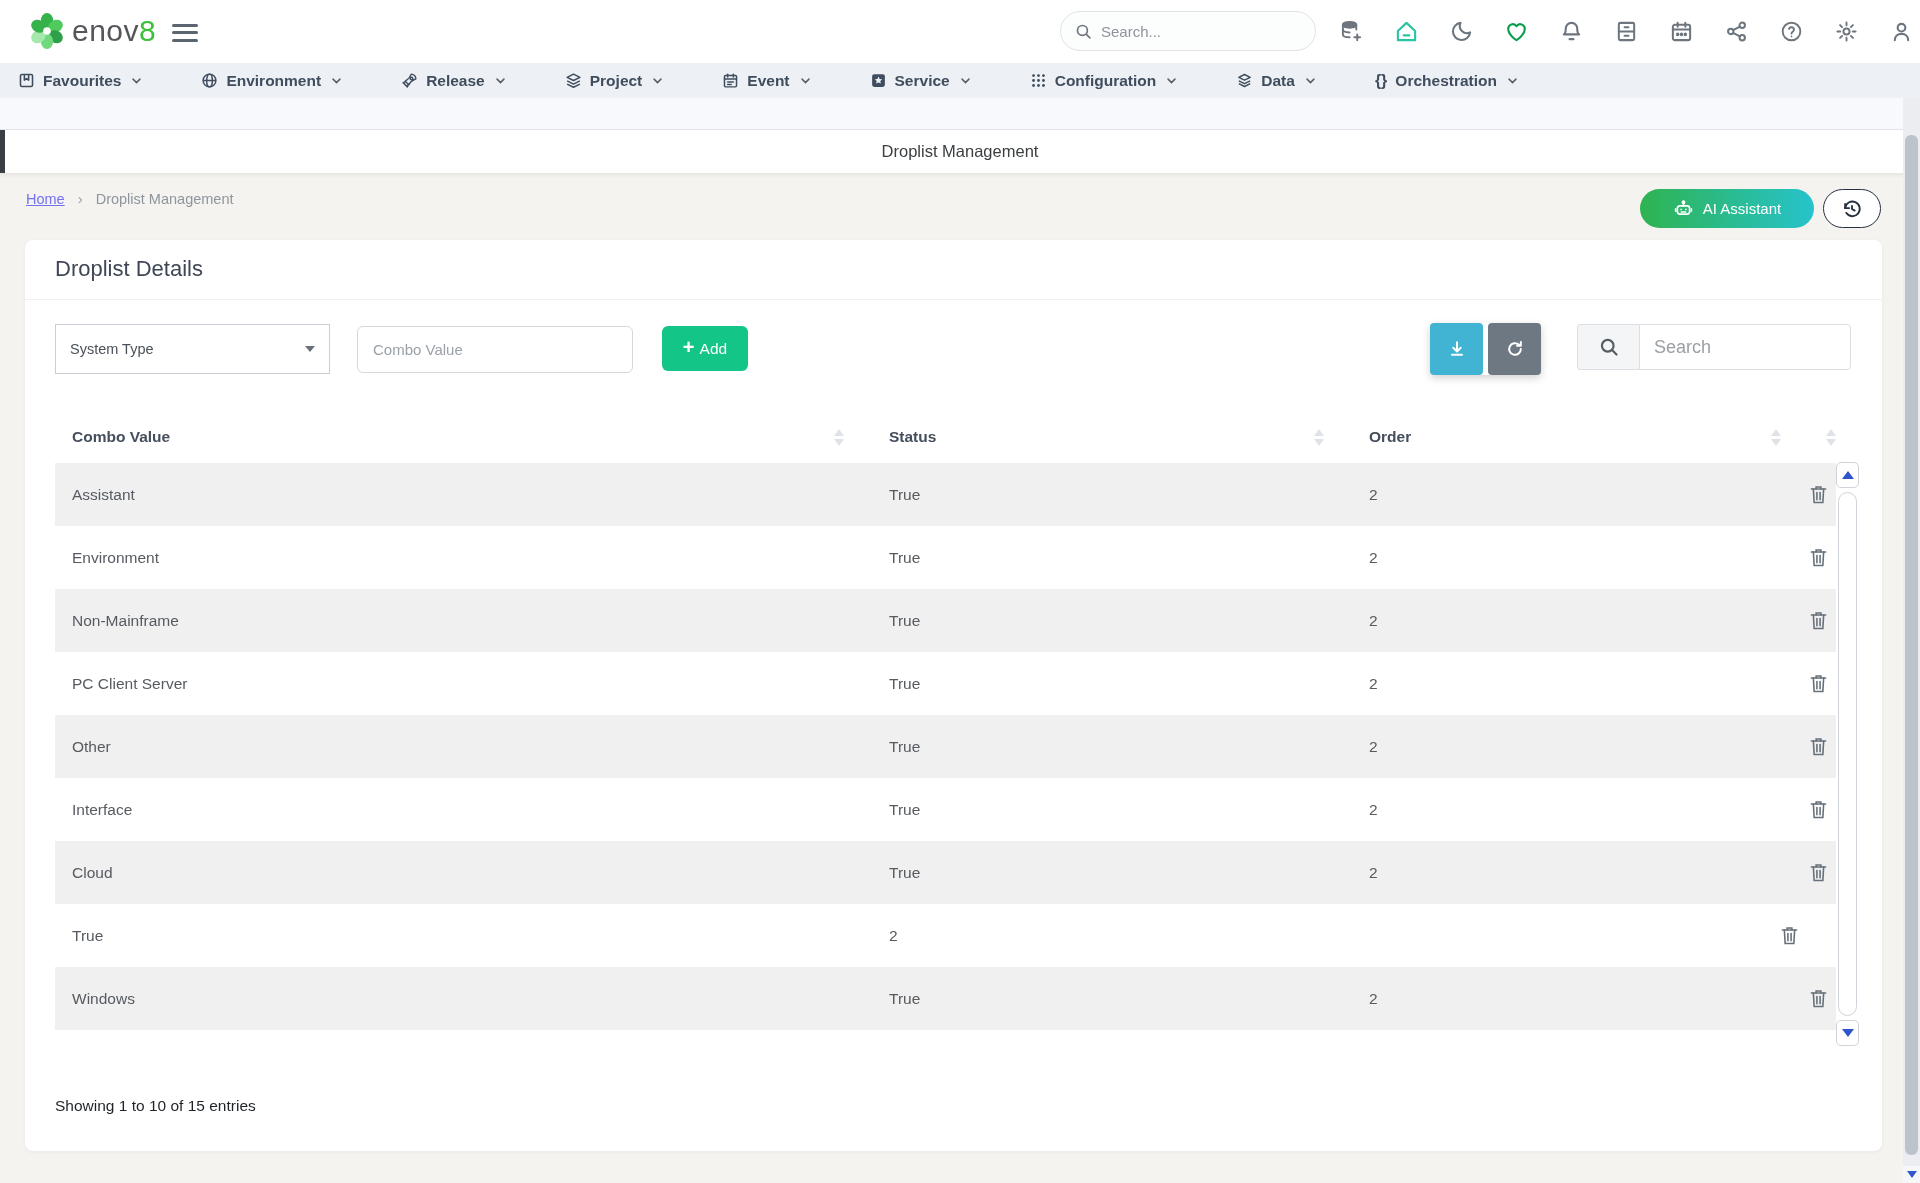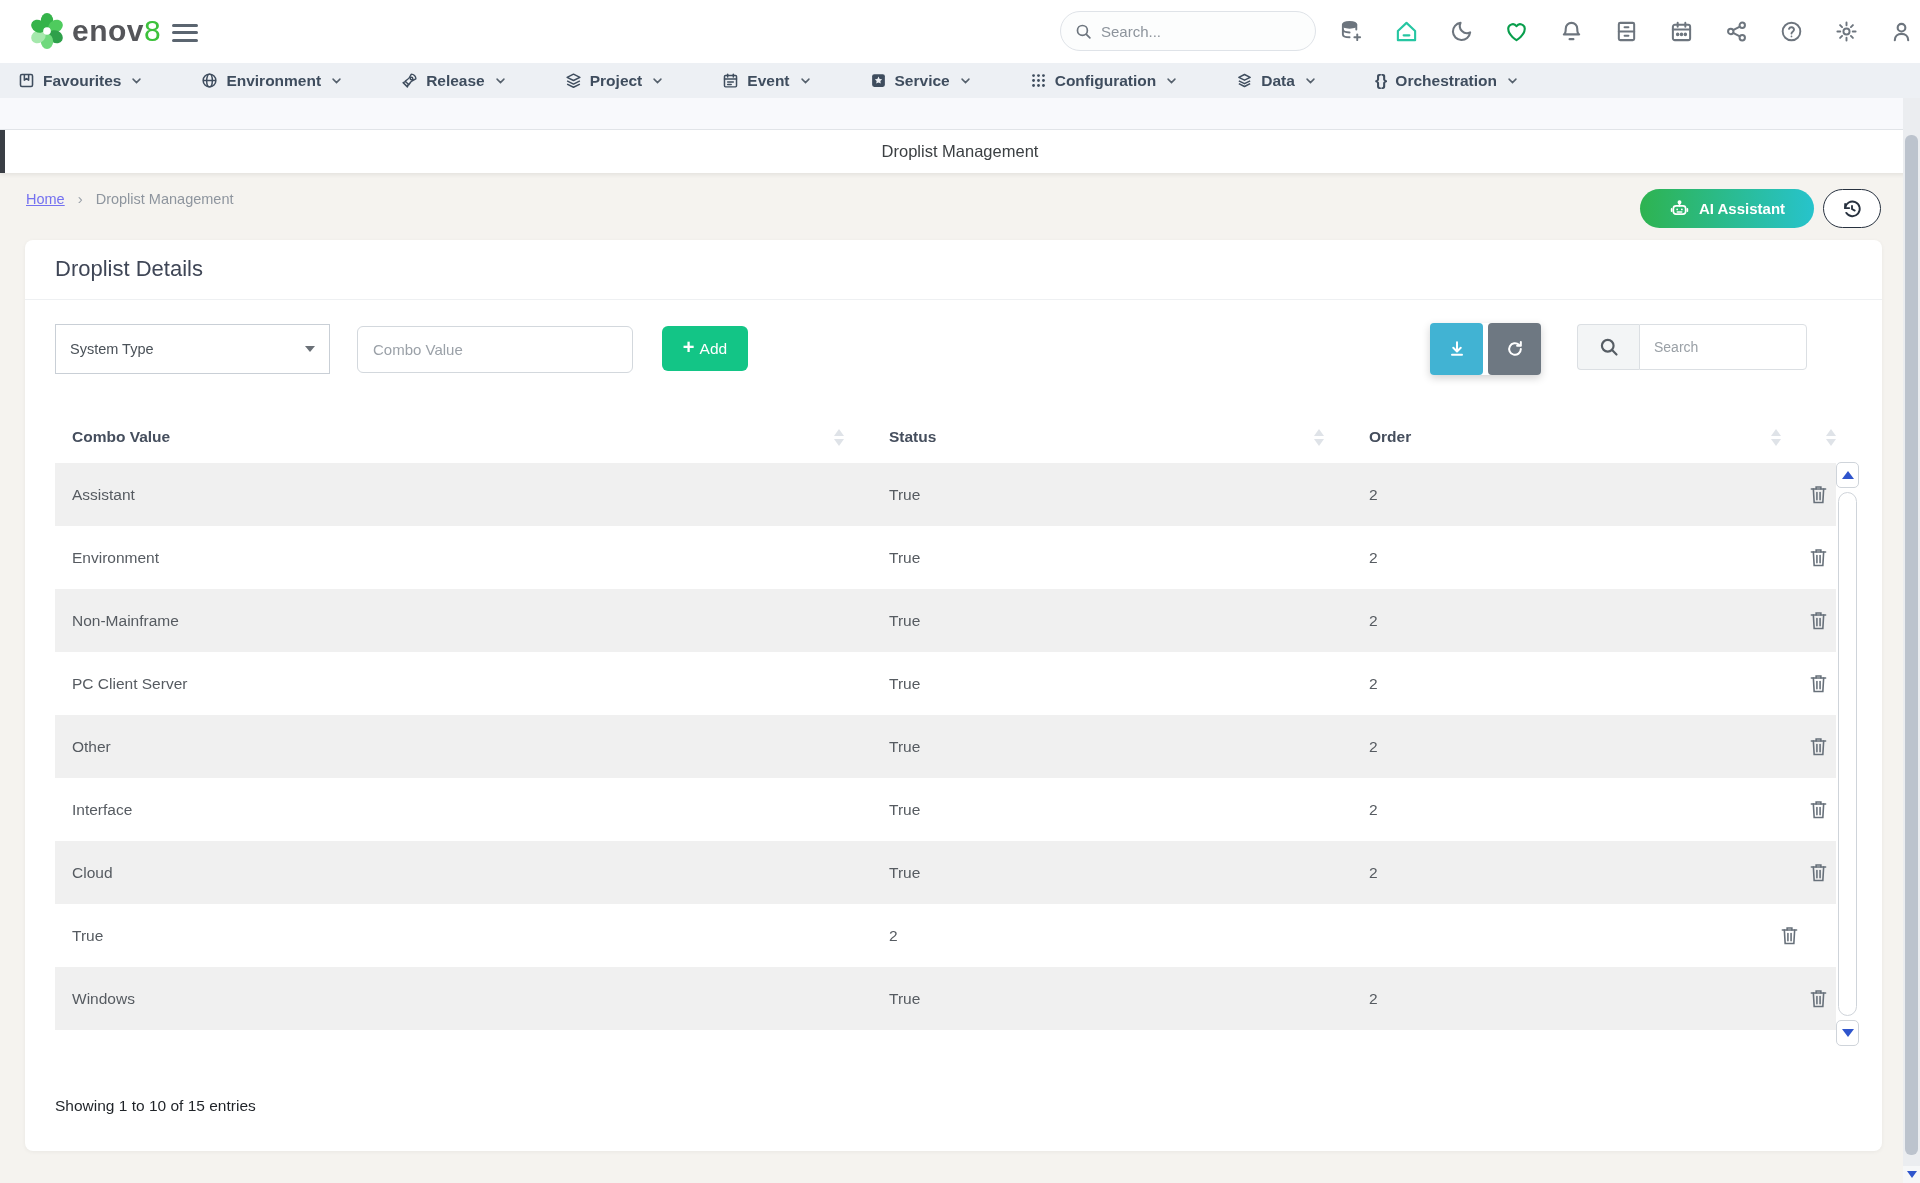--- a/index.html
+++ b/index.html
@@ -11,21 +11,21 @@
     overflow:hidden;
     color:#3f4656;
   }
   .abs { position:absolute; }
   svg { display:block; }
 
   
   .top-header { left:0; top:0; width:1920px; height:63px; background:#fff; z-index:5; }
   .logo-wrap { left:28px; top:12px; display:flex; align-items:center; gap:6px; }
   .logo-text { font-size:30px; color:#55565a; letter-spacing:.5px; }
-  .logo-text b { font-weight:700; }
+  .logo-text b { font-weight:400; }
   .logo-accent { color:#3cc13b; }
   .hamburger { left:172px; top:19px; width:26px; cursor:pointer; }
   .hamburger span { display:block; height:3px; background:#5b6570; border-radius:2px; margin:4.5px 0; }
 
   .search-pill { left:1060px; top:11px; width:256px; height:40px; border:1px solid #dfe3e8;
     background:#fcfdfd; border-radius:20px; display:flex; align-items:center; padding:0 14px; gap:9px; }
   .search-pill input { border:0; outline:0; background:transparent; font-size:15px; width:180px;
     font-family:"Liberation Sans", sans-serif; color:#4a5056; }
   .search-pill input::placeholder { color:#8d949c; }
 
@@ -51,21 +51,21 @@
   .side-handle { left:0; top:130px; width:5px; height:43px; background:#3a3e45; cursor:pointer; }
 
   
   .crumb-row { left:26px; top:190px; display:flex; align-items:center; gap:13px; }
   .crumb-home { color:#7471f0; font-size:14.5px; text-decoration:underline; cursor:pointer; }
   .crumb-sep { color:#9aa1a9; font-size:15px; }
   .crumb-cur { color:#8e959e; font-size:14.5px; }
 
   .ai-btn { left:1640px; top:189px; width:174px; height:39px; border-radius:20px; border:0; cursor:pointer;
     background:linear-gradient(90deg,#2eb350,#27c3cc); color:#fff; display:flex; align-items:center;
-    justify-content:center; gap:9px; font-size:15px; font-weight:700; font-family:"Liberation Sans",sans-serif; }
+    justify-content:center; gap:9px; font-size:15px; font-weight:400; font-family:"Liberation Sans",sans-serif; }
   .hist-btn { left:1823px; top:189px; width:58px; height:39px; border-radius:20px; background:#fff;
     border:1.5px solid #27313f; display:flex; align-items:center; justify-content:center; cursor:pointer; color:#27313f; }
 
   
   .card { left:25px; top:240px; width:1857px; height:911px; background:#fff; border-radius:8px;
     box-shadow:0 1px 4px rgba(0,0,0,.05); }
   .card-title { left:55px; top:256px; font-size:22px; color:#3f4656; }
   .card-divider { left:25px; top:299px; width:1857px; height:1px; background:#eef0f2; }
 
   .sel-box { left:55px; top:324px; width:275px; height:50px; border:1px solid #c9cfd6; border-radius:0;
@@ -83,22 +83,22 @@
 
   .btn-group { left:1430px; top:323px; display:flex; gap:5px; box-shadow:0 3px 8px rgba(0,0,0,.18); border-radius:4px; }
   .sq-btn { width:53px; height:52px; border:0; border-radius:4px; display:flex; align-items:center;
     justify-content:center; cursor:pointer; color:#fff; }
   .sq-btn.dl { background:#41b3d3; }
   .sq-btn.rf { background:#6e7882; }
 
   .tbl-search { left:1577px; top:324px; display:flex; height:46px; }
   .tbl-search .icbox { width:62px; background:#f3f5f6; border:1px solid #dbdfe3; border-right:0;
     border-radius:4px 0 0 4px; display:flex; align-items:center; justify-content:center; color:#565d64; }
-  .tbl-search input { width:168px; border:1px solid #dbdfe3; border-radius:0 4px 4px 0; padding:0 14px;
-    font-size:14px; font-family:"Liberation Sans",sans-serif; color:#4a5158; outline:none; }
+  .tbl-search input { width:212px; border:1px solid #dbdfe3; border-radius:0 4px 4px 0; padding:0 14px;
+    font-size:18px; font-family:"Liberation Sans",sans-serif; color:#4a5158; outline:none; }
   .tbl-search input::placeholder { color:#9aa0a6; }
 
   
   .thead { left:55px; top:413px; width:1781px; height:48px; display:grid;
     grid-template-columns:817px 480px 457px 1fr; align-items:center; }
   .th { display:flex; align-items:center; justify-content:space-between; padding-left:17px; padding-right:28px;
     font-size:15.5px; font-weight:700; color:#454e5d; cursor:pointer; }
   .th.actions { justify-content:flex-end; padding-right:8px; }
   .sorts { display:flex; flex-direction:column; gap:3px; }
   .tri-up { width:0; height:0; border-left:5px solid transparent; border-right:5px solid transparent;

